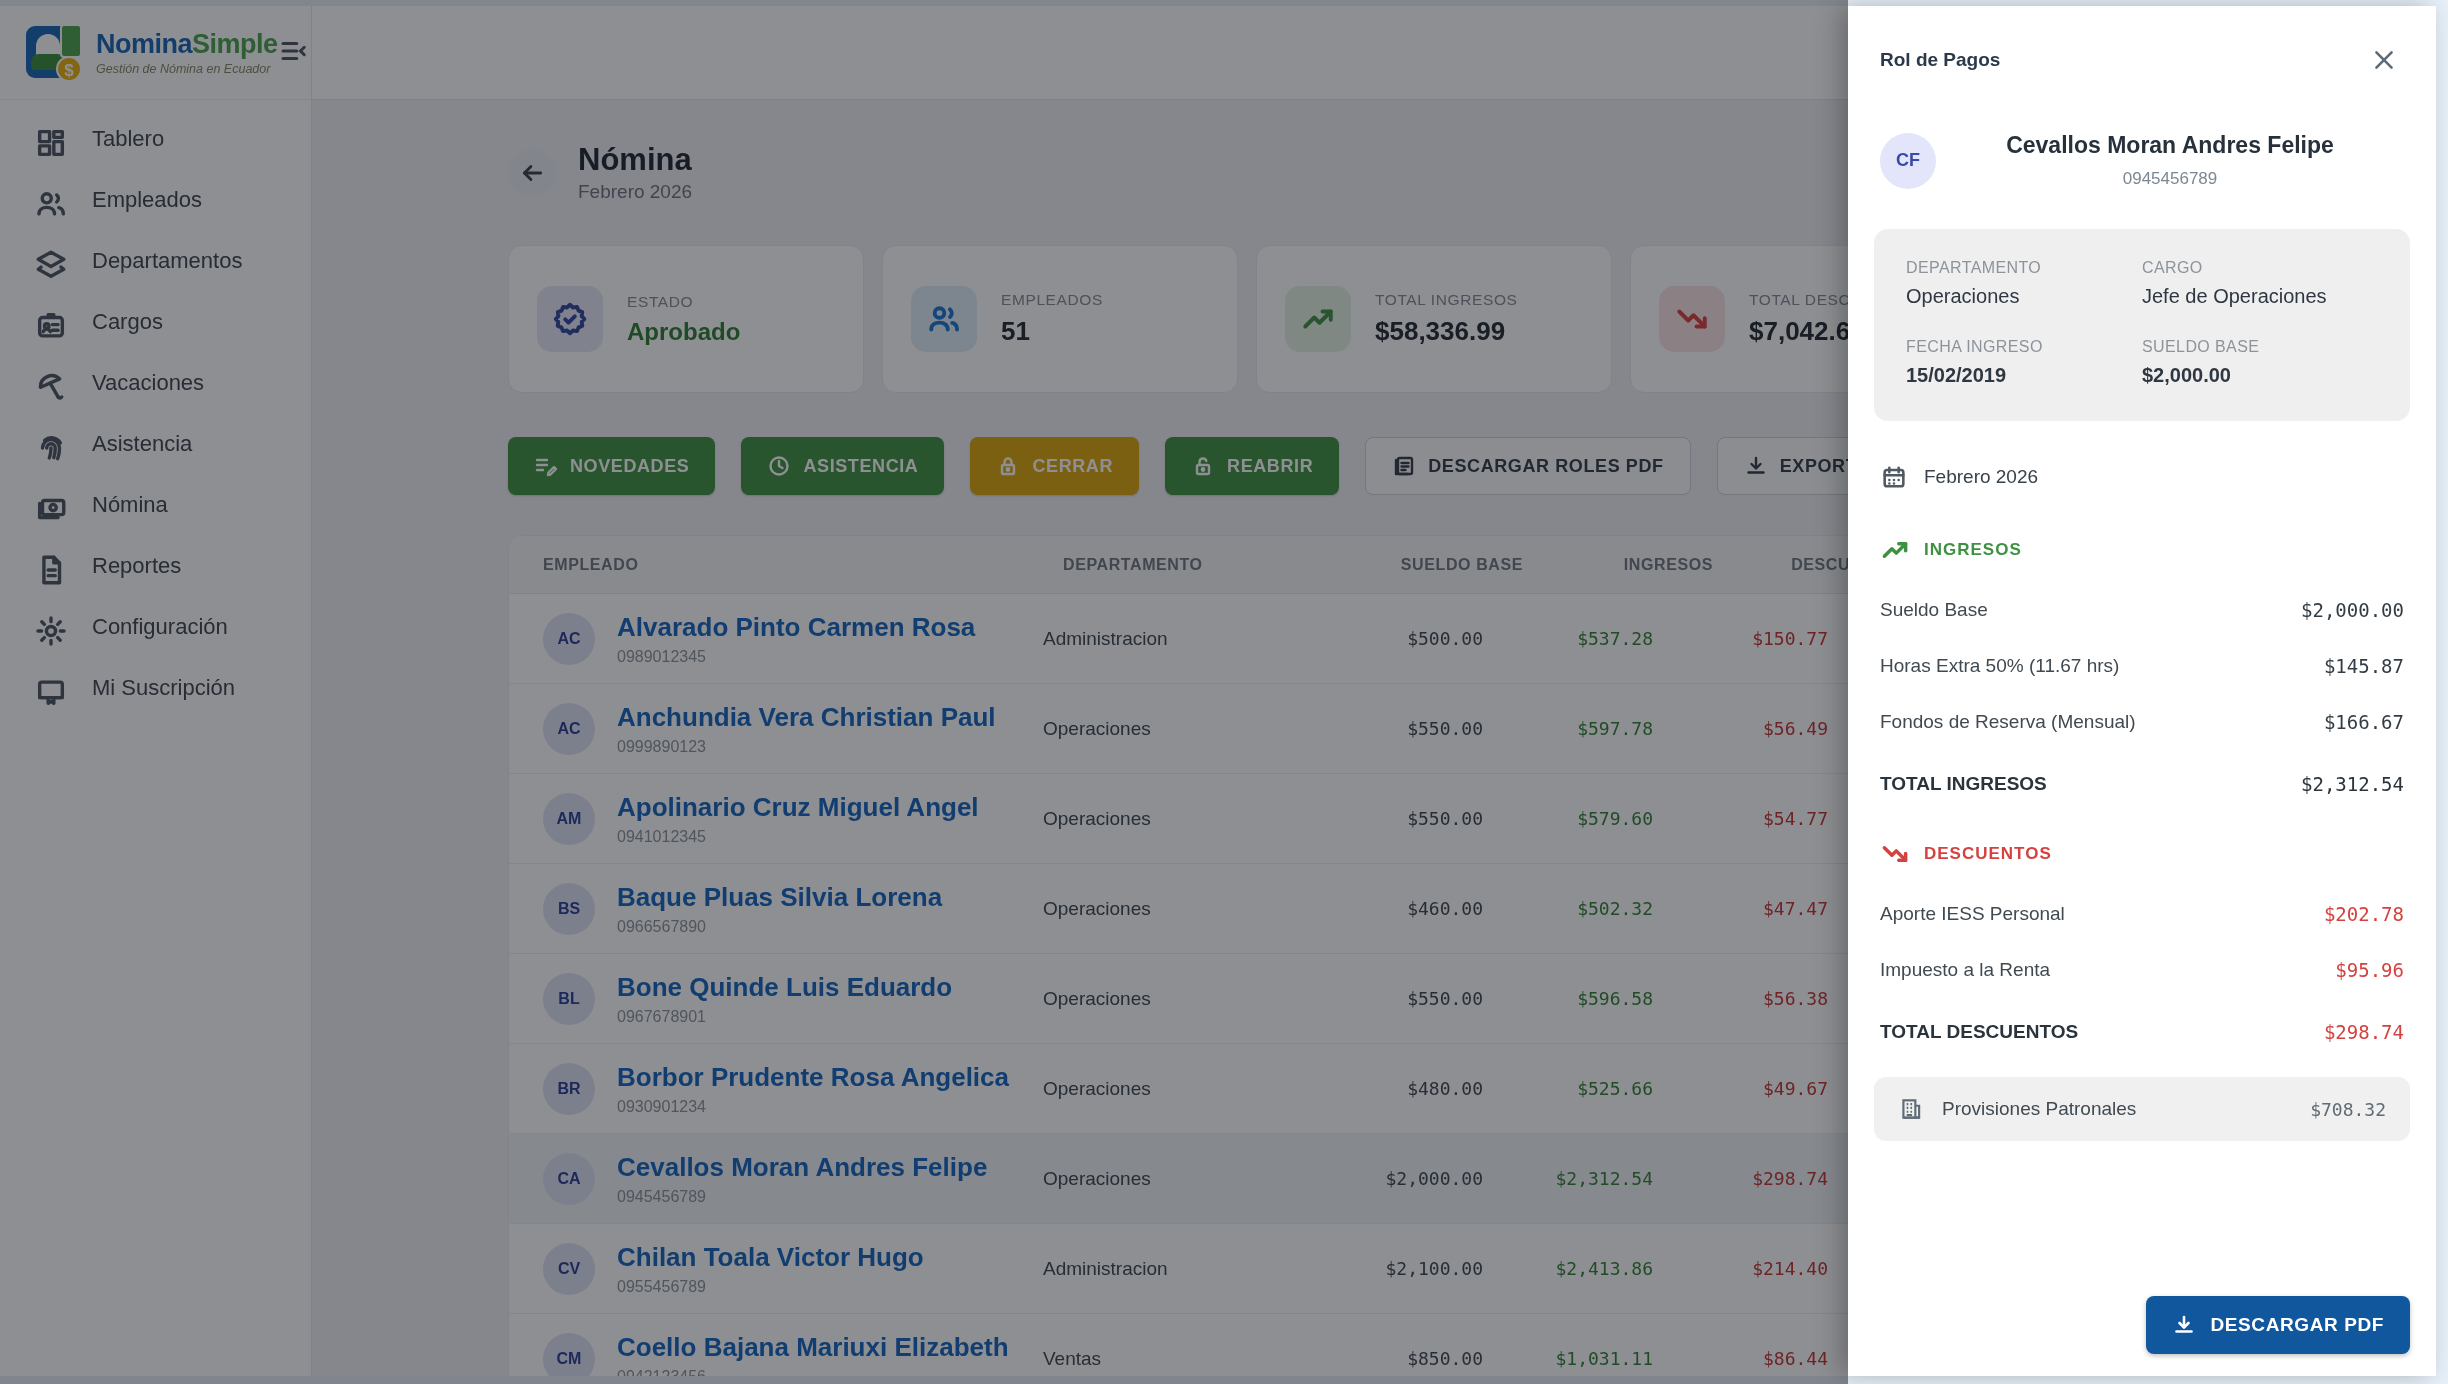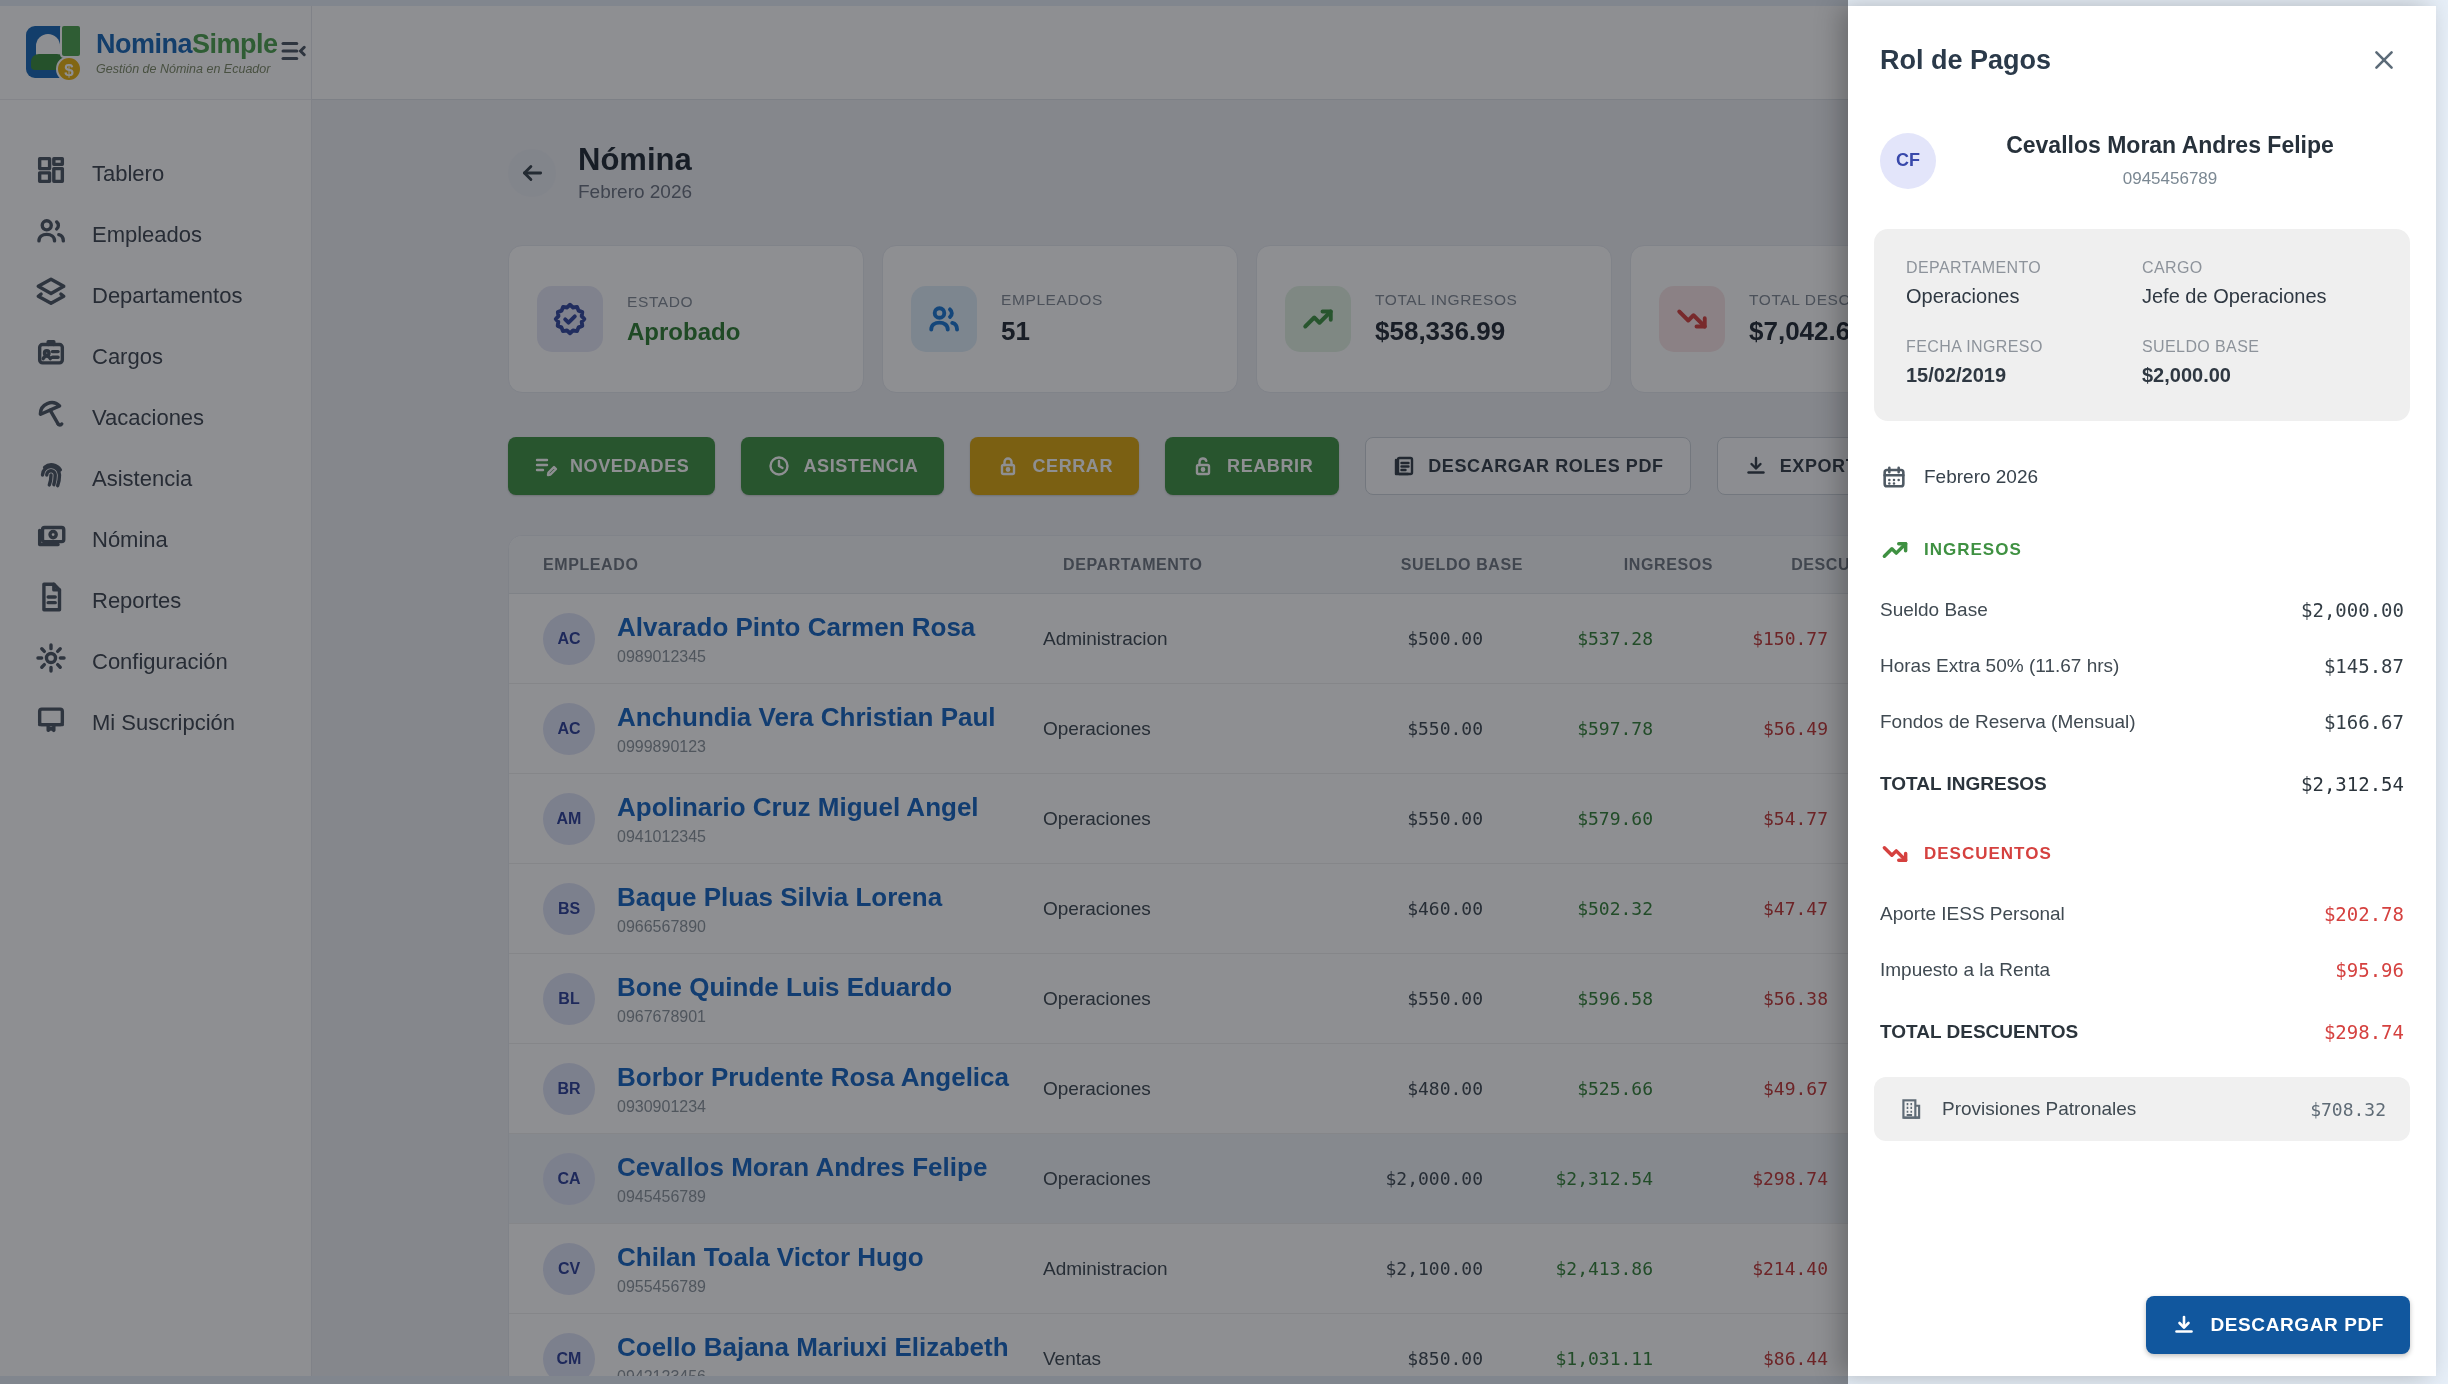--- a/index.html
+++ b/index.html
@@ -18,21 +18,21 @@
   .brand-badge .bb-person { position:absolute; left:10px; top:10px; width:24px; height:24px; background:#ffffff; border-radius:50% 50% 4px 4px; }
   .brand-badge .bb-person:after { content:""; position:absolute; left:-5px; top:20px; width:34px; height:16px; background:#3a8a3e; border-radius:8px 8px 4px 4px; }
   .brand-badge .bb-doc { position:absolute; right:2px; top:0; width:22px; height:34px; background:#4ca04f; border-radius:4px; border:2px solid #fff; }
   .brand-badge .bb-coin { position:absolute; right:2px; bottom:0; width:26px; height:26px; background:#e9b index;0; background:#e9b20e; border-radius:50%; color:#fff; font-weight:bold; font-size:17px; line-height:26px; text-align:center; border:2px solid #fff; }
   .brand-text { margin-left:12px; }
   .brand-line { font-size:27px; font-weight:bold; letter-spacing:-0.5px; }
   .brand-line .b1 { color:#1766b5; } .brand-line .b2 { color:#4ca04f; }
   .brand-tag { font-size:12.5px; color:#7d8a68; font-style:italic; margin-top:2px; }
   .collapse-btn { margin-left:auto; color:#4b5563; cursor:pointer; }
   .nav { padding-top:26px; }
-  .nav-item { height:61px; display:flex; align-items:flex-end; padding-left:34px; cursor:pointer; color:#3d4550; }
+  .nav-item { height:61px; display:flex; align-items:flex-start; padding-left:34px; cursor:pointer; color:#3d4550; }
   .nav-item svg { width:34px; height:34px; stroke:#4b5563; fill:none; stroke-width:2.4; stroke-linecap:round; stroke-linejoin:round; flex:0 0 auto; }
   .nav-label { margin-left:24px; font-size:22px; font-weight:500; }
 
   
   #main { position:absolute; left:312px; top:0; right:0; height:100%; }
   #topbar { height:94px; background:#ffffff; border-bottom:1px solid #dfe3e9; }
   #content { position:absolute; left:0; top:95px; right:0; bottom:0; }
   .content-inner { position:absolute; left:196px; top:42px; width:1930px; }
 
   .title-row { display:flex; align-items:center; gap:22px; }
@@ -74,21 +74,21 @@
   .td-dept { font-size:19px; color:#3d4852; }
   .money { font-size:18px; }
   .m-base { color:#3d4852; } .m-in { color:#338038; } .m-out { color:#c03636; }
 
   
   #backdrop { position:absolute; left:0; top:0; width:1848px; height:1384px; background:rgba(14,18,24,0.47); z-index:40; }
 
   
   #drawer { position:absolute; left:1848px; top:6px; width:588px; height:1370px; background:#ffffff; z-index:50; box-shadow:-8px 0 24px rgba(0,0,0,0.25); padding:0 26px; }
   .d-head { display:flex; align-items:center; justify-content:space-between; padding:34px 6px 10px 6px; }
-  .d-title { font-size:27px; font-weight:bold; color:#2b3a4a; }
+  .d-title { font-size:19px; font-weight:bold; color:#2b3a4a; }
   .d-close { width:40px; height:40px; display:flex; align-items:center; justify-content:center; cursor:pointer; }
   .d-close svg { width:26px; height:26px; stroke:#5c6b78; stroke-width:2.4; fill:none; stroke-linecap:round; }
   .d-emp { display:flex; align-items:center; margin-top:42px; padding:0 6px; }
   .d-avatar { width:56px; height:56px; border-radius:50%; background:#e3e5fa; color:#3949ab; font-weight:bold; font-size:18px; display:flex; align-items:center; justify-content:center; flex:0 0 auto; }
   .d-emp-text { flex:1; text-align:center; }
   .d-emp-name { font-size:23px; font-weight:bold; color:#27313b; }
   .d-emp-id { font-size:17px; color:#7b8893; margin-top:10px; }
   .d-info { margin-top:40px; background:#efefef; border-radius:14px; padding:30px 32px 34px 32px; display:grid; grid-template-columns:1fr 1fr; row-gap:30px; }
   .d-info-label { font-size:16px; color:#8d939b; letter-spacing:0.4px; }
   .d-info-value { font-size:20px; color:#2f3842; margin-top:8px; }

